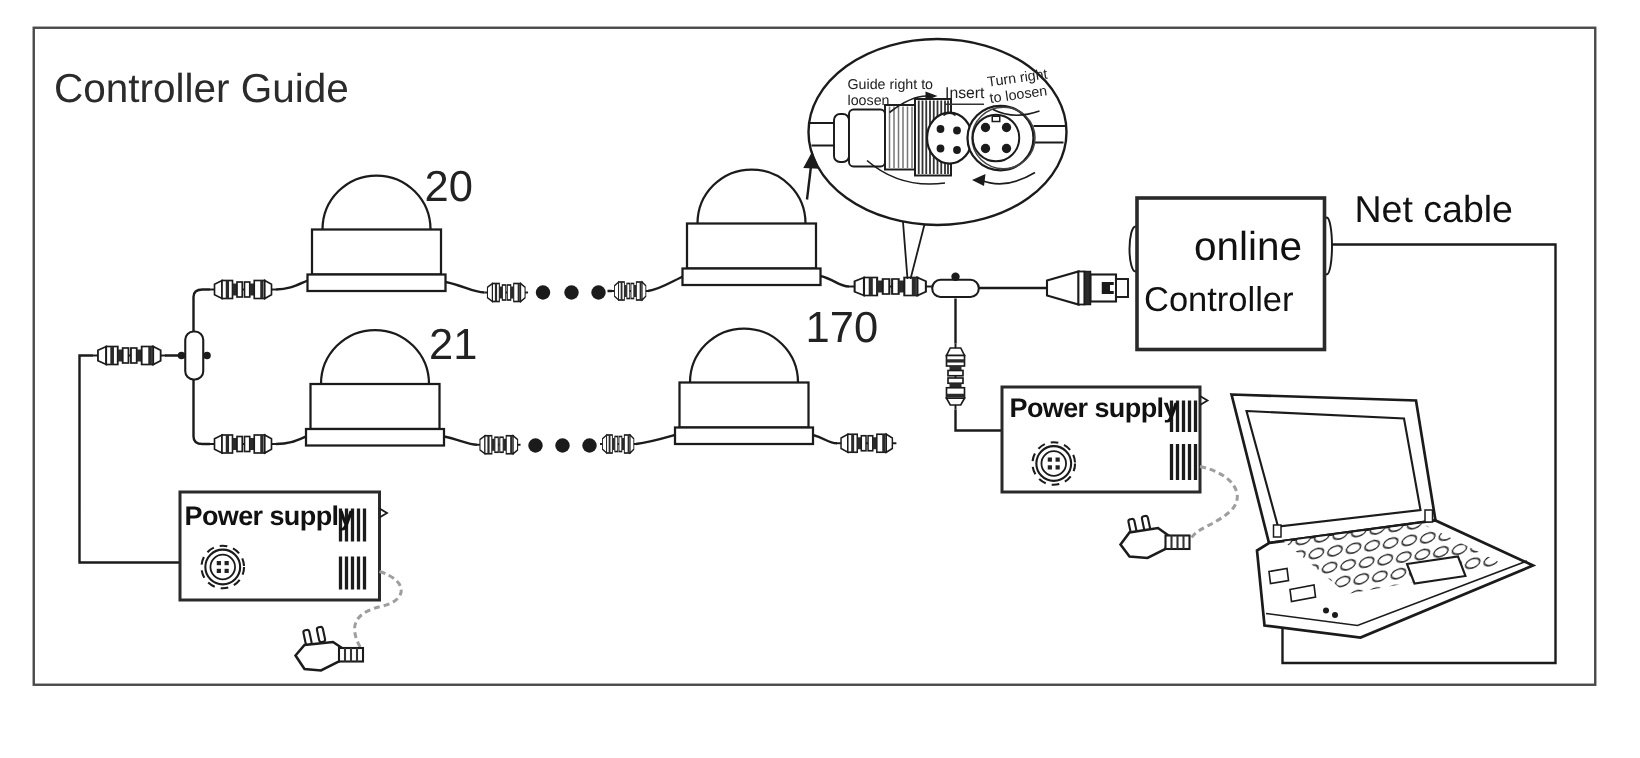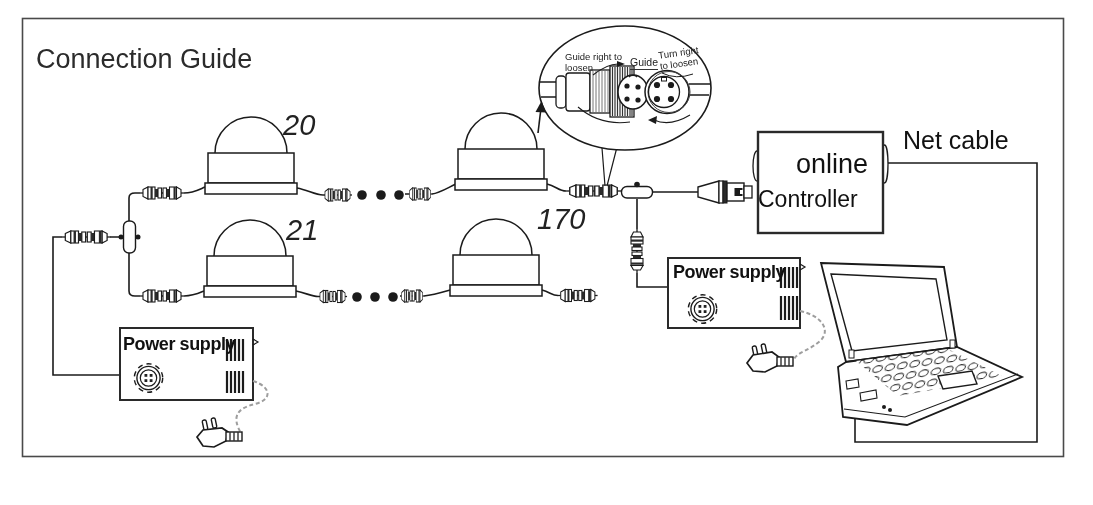--- a/index.html
+++ b/index.html
@@ -2,27 +2,27 @@
 <html><head>
 <meta charset="utf-8">
 <style>
   html,body{margin:0;padding:0;background:#fff;}
   #canvas{position:relative;width:1093px;height:505px;background:#fff;overflow:hidden;
           font-family:"Liberation Sans", sans-serif;color:#1a1a1a;}
   #art{position:absolute;left:0;top:0;}
   .txt{position:absolute;white-space:nowrap;color:#1a1a1a;}
   .pre{white-space:pre-line;}
   .title{left:36px;top:44px;font-size:27px;color:#2b2b2b;}
-  .lbl{font-size:29px;color:#222;font-style:italic;}
+  .lbl{font-size:29px;color:#222;}
   .lbl20{left:283px;top:109px;}
   .lbl21{left:286px;top:214px;}
   .lbl170{left:537px;top:203px;}
   .netcable{left:903px;top:126px;font-size:25px;color:#111;}
   .ctrl1{left:758px;top:149px;width:148px;text-align:center;font-size:27px;color:#111;}
-  .ctrl2{left:758px;top:186px;width:109px;text-align:left;font-size:23px;color:#111;}
+  .ctrl2{left:758px;top:186px;width:109px;text-align:center;font-size:23px;color:#111;}
   .ps{font-size:18px;font-weight:bold;letter-spacing:-0.4px;color:#111;}
   .ps1{left:123px;top:334px;}
   .ps2{left:673px;top:262px;}
   .co{font-size:9.5px;line-height:10.5px;color:#222;}
   .coL{left:565px;top:52px;}
   .coR{left:659px;top:48px;transform:rotate(-8deg);}
   .coIns{left:630px;top:56px;font-size:10.5px;color:#222;border-bottom:1px solid #333;padding-bottom:1px;}
 </style>
 </head>
 <body>
@@ -229,28 +229,28 @@
       <rect x="950" y="340" width="5" height="8" fill="#fff" stroke="#1b1b1b" stroke-width="1"></rect>
       <polygon points="856,361 948,349 1004,377 898,396" fill="url(#keys)"></polygon>
       <polygon points="938,376 972,371 977,384 943,389" fill="#fff" stroke="#1b1b1b" stroke-width="1.4"></polygon>
       <polygon points="846,381 858,379 859,387 847,389" fill="#fff" stroke="#1b1b1b" stroke-width="1.1"></polygon>
       <polygon points="860,393 876,390 877,398 861,401" fill="#fff" stroke="#1b1b1b" stroke-width="1.1"></polygon>
       <circle cx="884" cy="407" r="2" fill="#1b1b1b"></circle>
       <circle cx="890" cy="410" r="2" fill="#1b1b1b"></circle>
     </g>
   </svg>
 
-  <div class="txt title">Connection Guide</div>
+  <div class="txt title">Controller Guide</div>
   <div class="txt lbl lbl20">20</div>
   <div class="txt lbl lbl21">21</div>
   <div class="txt lbl lbl170">170</div>
   <div class="txt netcable">Net cable</div>
   <div class="txt ctrl1">online</div>
   <div class="txt ctrl2">Controller</div>
   <div class="txt ps ps1">Power supply</div>
   <div class="txt ps ps2">Power supply</div>
   <div class="txt co coL pre">Guide right to
 loosen</div>
-  <div class="txt coIns">Guide</div>
+  <div class="txt coIns">Insert</div>
   <div class="txt co coR pre">Turn right
 to loosen</div>
 
 </div>
 
 </body></html>

